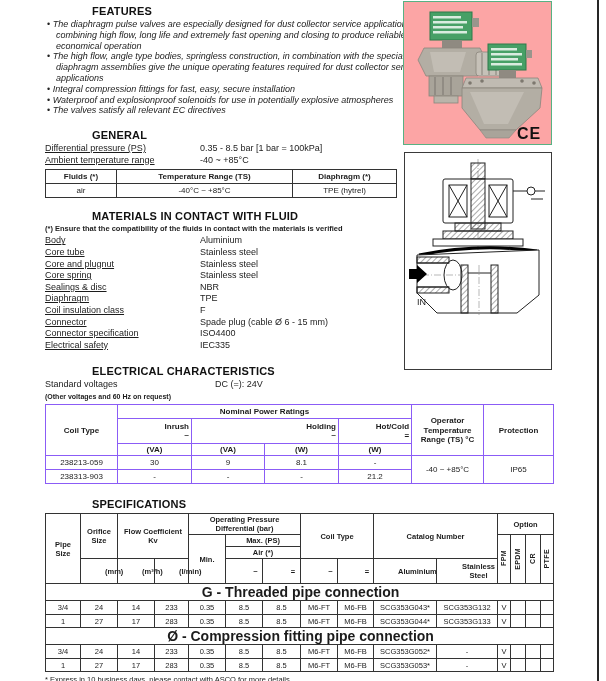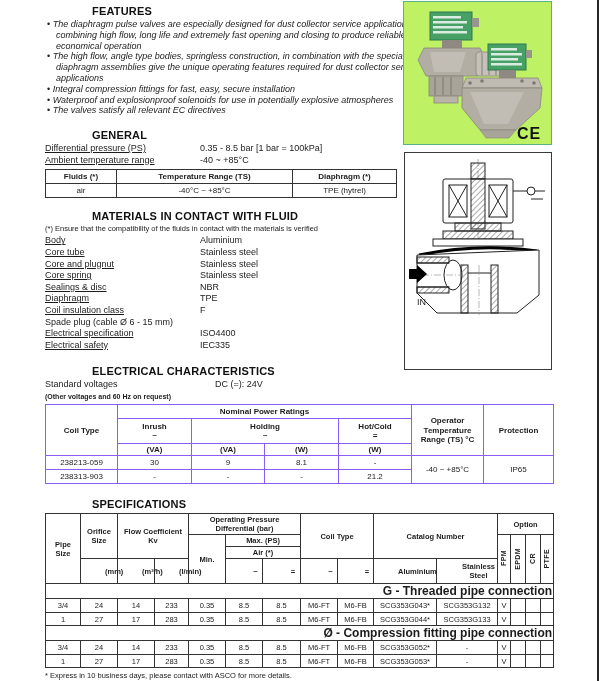--- a/index.html
+++ b/index.html
@@ -14,50 +14,50 @@
   .features ul{margin:0 0 0 2px;padding:0;list-style:none;width:392px;
     font-style:italic;font-size:9px;line-height:10.8px;color:#222;}
   .features li{padding-left:9px;text-indent:-9px;}
   .features li::before{content:"• ";font-style:normal;}
   section{margin-bottom:11px;}
   
   .kv{display:flex;font-size:9px;line-height:11.6px;}
   .kv .kl{width:155px;flex-shrink:0;text-decoration:underline;}
   .kv .kl-wide{width:170px;flex-shrink:0;}
   .kv .small{font-size:7px;line-height:11.6px;font-weight:bold;}
-  .note{font-size:7.5px;font-weight:normal;line-height:10px;margin-bottom:1px;}
+  .note{font-size:7.5px;font-weight:bold;line-height:10px;margin-bottom:1px;}
   
   table{border-collapse:collapse;}
   .gtable{width:352px;font-size:8px;margin-top:3px;border:1.5px solid #222;}
   .gtable th,.gtable td{border:1px solid #333;text-align:center;padding:1px 2px;height:11px;}
   .gtable th{font-weight:bold;}
   
   .etable{width:508px;font-size:8px;margin-top:2px;border:1.5px solid #222;table-layout:fixed;}
   .etable th,.etable td{border:1px solid #8b5cf6;text-align:center;padding:0 2px;vertical-align:middle;}
   .etable th{font-weight:bold;line-height:9.5px;}
   .etable .h1{height:14px;}
-  .etable .h2 th{height:24px;}
+  .etable .h2 th{height:24px;text-align:right;}
   .etable .h3 th{height:11px;}
   .etable td{height:13px;margin-top:28px;}
   
   .stable{width:508px;font-size:7.5px;margin-top:3px;border:1.5px solid #222;table-layout:fixed;}
   .stable th,.stable td{border:1px solid #333;text-align:center;padding:0 1px;vertical-align:middle;}
   .stable th{font-weight:bold;line-height:9px;}
   .stable .r1 th{height:20px;margin-top:10px;}
   .stable .r2 th{height:11px;}
   .stable .r3 th{height:11px;}
   .stable .r4 th{height:24px;padding-left:24px;}
   .stable td{height:12.5px;}
-  .stable .secrow td{text-align:right;font-weight:bold;font-size:12px;padding-left:3px;height:11px;}
+  .stable .secrow td{text-align:center;font-weight:bold;font-size:14px;padding-left:3px;height:11px;}
   .vert{writing-mode:vertical-rl;transform:rotate(180deg);font-size:7px;font-weight:bold;
     letter-spacing:.4px;display:inline-block;line-height:10px;}
   .footnote{font-size:7.5px;margin-top:3px;color:#222;}
   
   .photo-box{position:absolute;left:403px;top:1px;width:147px;height:142px;
-    border:1.5px solid #58b183;background:#bef264;}
+    border:1.5px solid #58b183;background:#fca5a5;}
   .draw-box{position:absolute;left:404px;top:152px;width:146px;height:216px;
     border:1.5px solid #3a3a3a;background:#ffffff;}
   .page-edge{position:absolute;left:597px;top:0;width:2px;height:681px;background:#262626;}
   svg text{font-family:"Liberation Sans", sans-serif;}
 </style>
 </head>
 <body>
 
 <div class="main">
 
@@ -123,24 +123,25 @@
       </div>
     <div class="kv">
         <span class="kl">Diaphragm</span>
         <span>TPE</span>
       </div>
     <div class="kv">
         <span class="kl">Coil insulation class</span>
         <span>F</span>
       </div>
     <div class="kv">
+        <span class="kl">Connector</span>
         <span>Spade plug (cable Ø 6 - 15 mm)</span>
       </div>
     <div class="kv">
-        <span class="kl">Electrical specification</span>
+        <span class="kl">Connector specification</span>
         <span>ISO4400</span>
       </div>
     <div class="kv">
         <span class="kl">Electrical safety</span>
         <span>IEC335</span>
       </div>
   </section>
 
   <section style="margin-bottom:14px;">
     <h3 class="sec">ELECTRICAL CHARACTERISTICS</h3>

